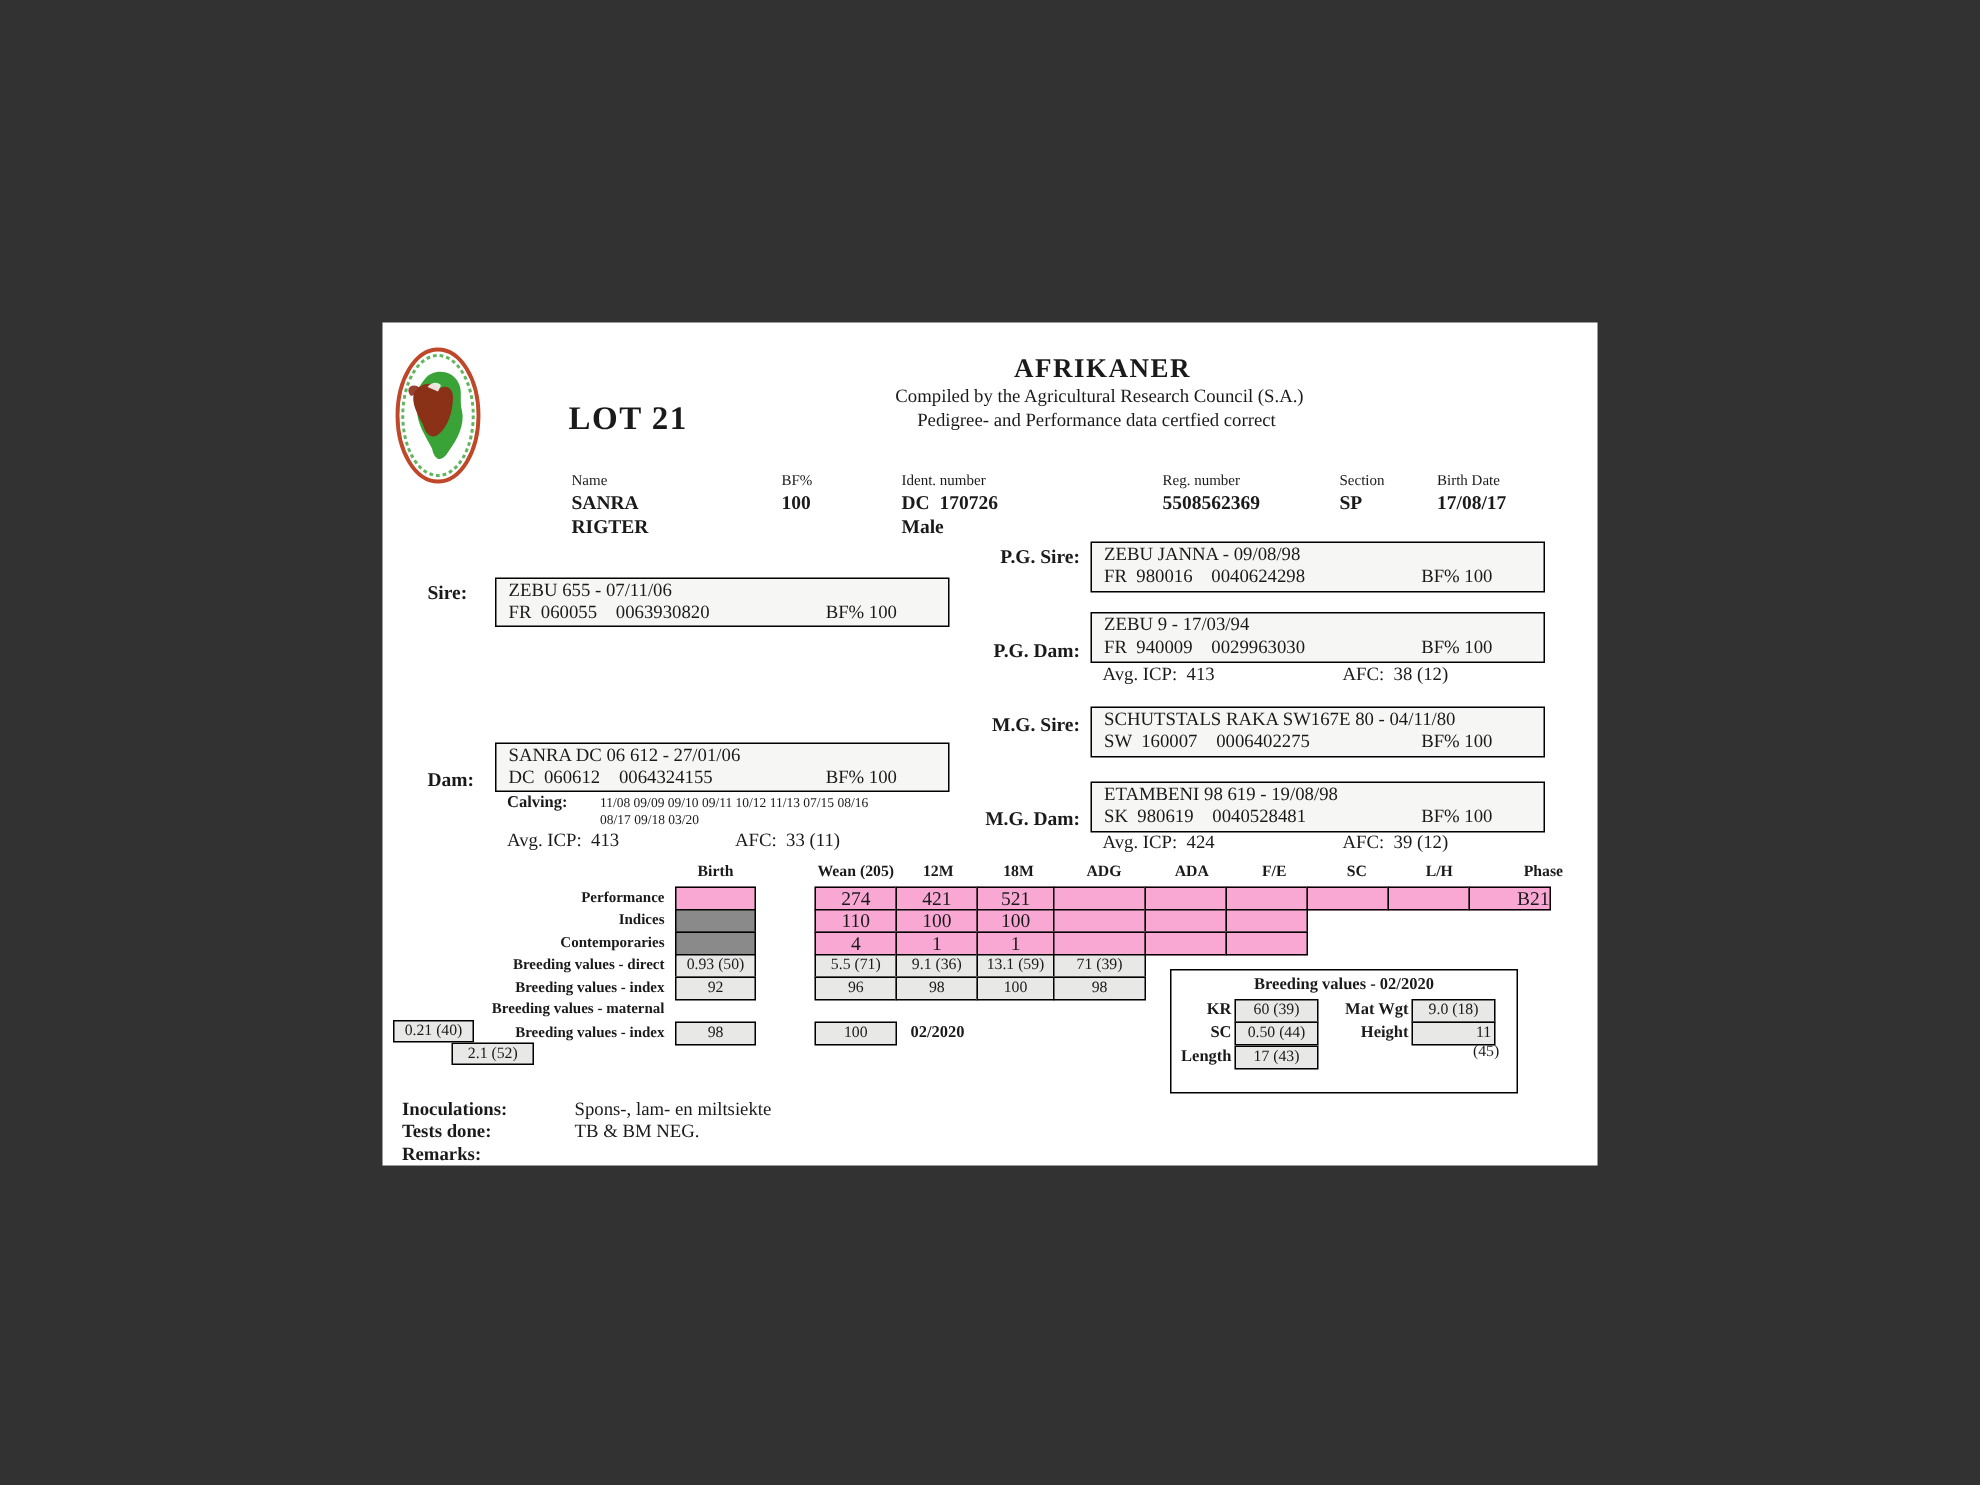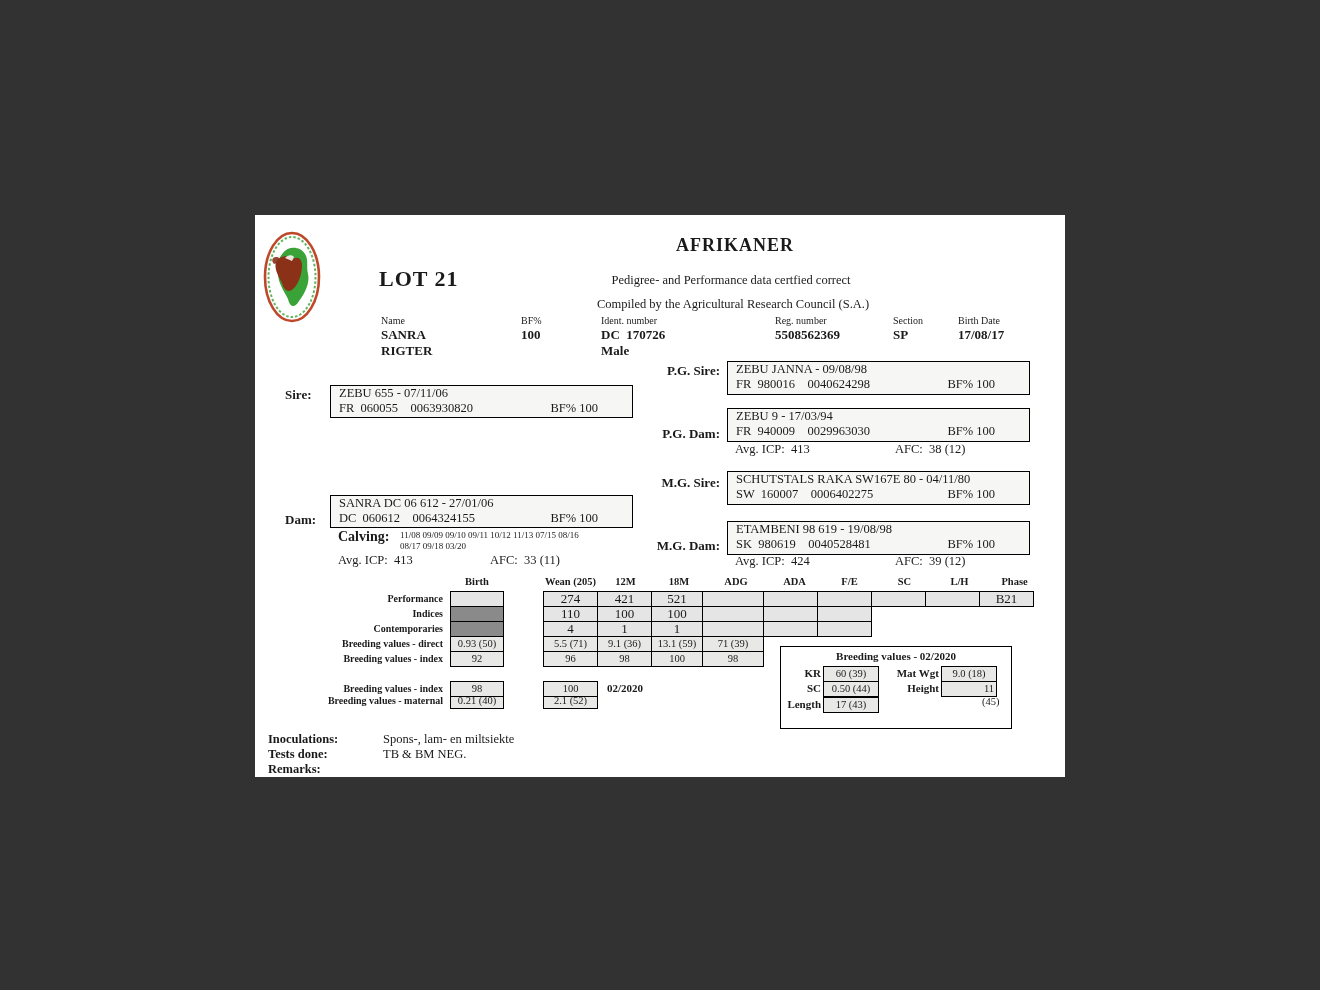--- a/index.html
+++ b/index.html
@@ -16,21 +16,21 @@
     background:#ffffff;
   }
   .abs{position:absolute;}
   .pre{white-space:pre;}
   .bold{font-weight:bold;}
   .right{text-align:right;}
 
   
   .lot{left:124px;top:51px;font-size:22px;font-weight:bold;letter-spacing:1px;}
   .title{left:300px;top:20px;width:360px;font-size:18px;font-weight:bold;text-align:center;letter-spacing:1px;}
-  .sub1{left:298px;top:42px;width:360px;font-size:12.5px;text-align:center;margin-top:40px;}
+  .sub1{left:298px;top:42px;width:360px;font-size:12.5px;text-align:center;}
   .sub2{left:296px;top:58px;width:360px;font-size:12.5px;text-align:center;}
   .owner{left:250px;top:80px;width:410px;font-size:13px;font-weight:bold;text-align:center;}
 
   .flabel{top:100px;font-size:10px;}
   .fvalue{top:112px;font-size:13px;font-weight:bold;}
   .fvalue2{top:128px;font-size:13px;font-weight:bold;}
 
   
   .pbox{
     border:1px solid #000;background:#f6f6f5;
@@ -43,28 +43,28 @@
   .icpline{font-size:12.5px;}
   .calvsmall{font-size:9px;line-height:10.5px;white-space:pre;}
 
   
   .prow{position:absolute;display:flex;height:16px;}
   .phead{position:absolute;display:flex;height:15px;}
   .plabel{width:188px;text-align:right;padding-right:7px;font-size:10px;font-weight:bold;line-height:15px;box-sizing:border-box;}
   .hcell{font-size:10.5px;font-weight:bold;text-align:center;line-height:14px;box-sizing:border-box;}
   .pcell{
     box-sizing:border-box;border:1px solid #000;margin-left:-1px;
-    text-align:center;font-size:13px;line-height:13px;background:#e5e5e5;
+    text-align:center;font-size:13px;line-height:13px;background:#f9a8d4;
   }
   .pcell.first{margin-left:0;}
   .pcell.sm{font-size:10.5px;line-height:13px;}
   .pcell.grayfill{background:#8a8a8a;}
   .pcell.light{background:#e8e8e7;}
   .c0{width:54px;} .c1{width:55px;margin-left:39px;} .c2{width:55px;} .c3{width:52px;} .c4{width:62px;}
-  .c5{width:55px;} .c6{width:55px;} .c7{width:55px;} .c8{width:55px;} .c9{width:55px;}
+  .c5{width:55px;} .c6{width:55px;} .c7{width:55px;} .c8{width:55px;} .c9{width:55px;text-align:right;}
   .tnote{font-size:11px;font-weight:bold;margin-left:9px;line-height:15px;}
 
   
   .bvbox{left:525px;top:431px;width:230px;height:81px;border:1px solid #000;}
   .bvtitle{position:absolute;left:0;top:3px;width:100%;text-align:center;font-size:11px;font-weight:bold;}
   .bvlab{position:absolute;font-size:11px;font-weight:bold;text-align:right;line-height:15px;}
   .bvval{
     position:absolute;width:56px;height:16px;border:1px solid #000;background:#e8e8e7;
     box-sizing:border-box;text-align:center;font-size:10.5px;line-height:13px;
   }
@@ -152,21 +152,21 @@
   </div>
   <div class="abs icpline pre" style="left:480px;top:339px;">Avg. ICP:  424</div>
   <div class="abs icpline pre" style="left:640px;top:339px;">AFC:  39 (12)</div>
 
   <div class="abs pedlab" style="left:30px;top:297px;">Dam:</div>
   <div class="abs pbox" style="left:75px;top:280px;">
     <span class="l1">SANRA DC 06 612 - 27/01/06</span>
     <span class="l2">DC  060612    0064324155</span>
     <span class="bf">BF% 100</span>
   </div>
-  <div class="abs bold" style="left:83px;top:314px;font-size:14px;">Calving:</div>
+  <div class="abs bold" style="left:83px;top:314px;font-size:11px;">Calving:</div>
   <div class="abs calvsmall" style="left:145px;top:315px;">11/08 09/09 09/10 09/11 10/12 11/13 07/15 08/16</div>
   <div class="abs calvsmall" style="left:145px;top:326px;">08/17 09/18 03/20</div>
   <div class="abs icpline pre" style="left:83px;top:338px;">Avg. ICP:  413</div>
   <div class="abs icpline pre" style="left:235px;top:338px;">AFC:  33 (11)</div>
 
   <div class="phead" style="left:195px;top:360px;">
     <div class="hcell c0">Birth</div>
     <div class="hcell c1">Wean (205)</div>
     <div class="hcell c2">12M</div>
     <div class="hcell c3">18M</div>
@@ -225,21 +225,21 @@
 
   <div class="prow" style="left:7px;top:436px;">
     <div class="plabel">Breeding values - index</div>
     <div class="pcell first c0 light sm">92</div>
     <div class="pcell c1 light sm">96</div>
     <div class="pcell c2 light sm">98</div>
     <div class="pcell c3 light sm">100</div>
     <div class="pcell c4 light sm">98</div>
   </div>
 
-  <div class="prow" style="left:7px;top:478px;">
+  <div class="prow" style="left:7px;top:450px;flex-direction:column;">
     <div class="plabel">Breeding values - maternal</div>
     <div class="pcell first c0 light sm">0.21 (40)</div>
     <div class="pcell c1 light sm">2.1 (52)</div>
   </div>
 
   <div class="prow" style="left:7px;top:466px;">
     <div class="plabel">Breeding values - index</div>
     <div class="pcell first c0 light sm">98</div>
     <div class="pcell c1 light sm">100</div>
     <div class="tnote">02/2020</div>

